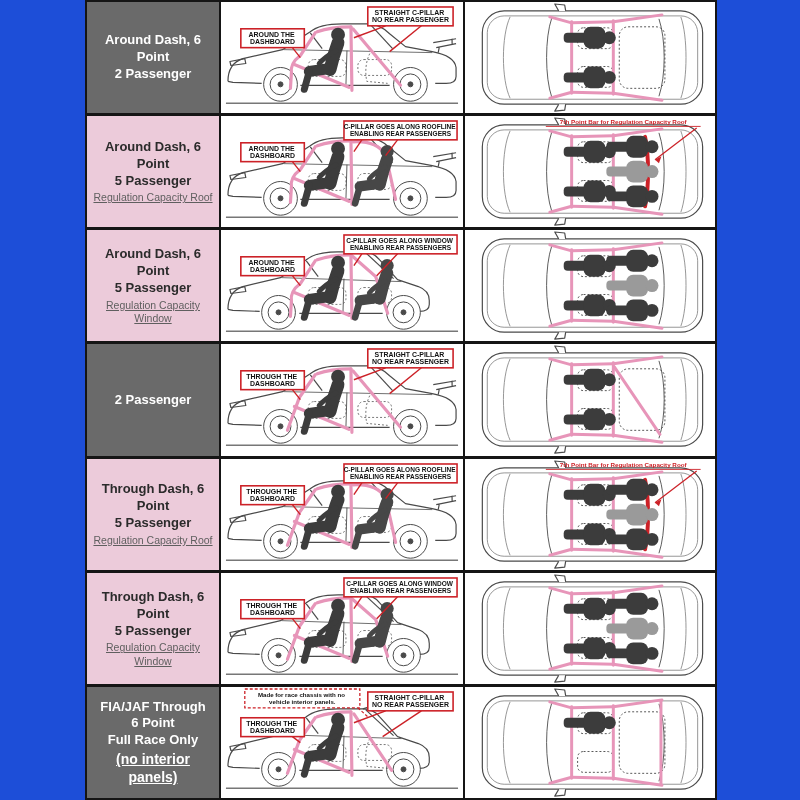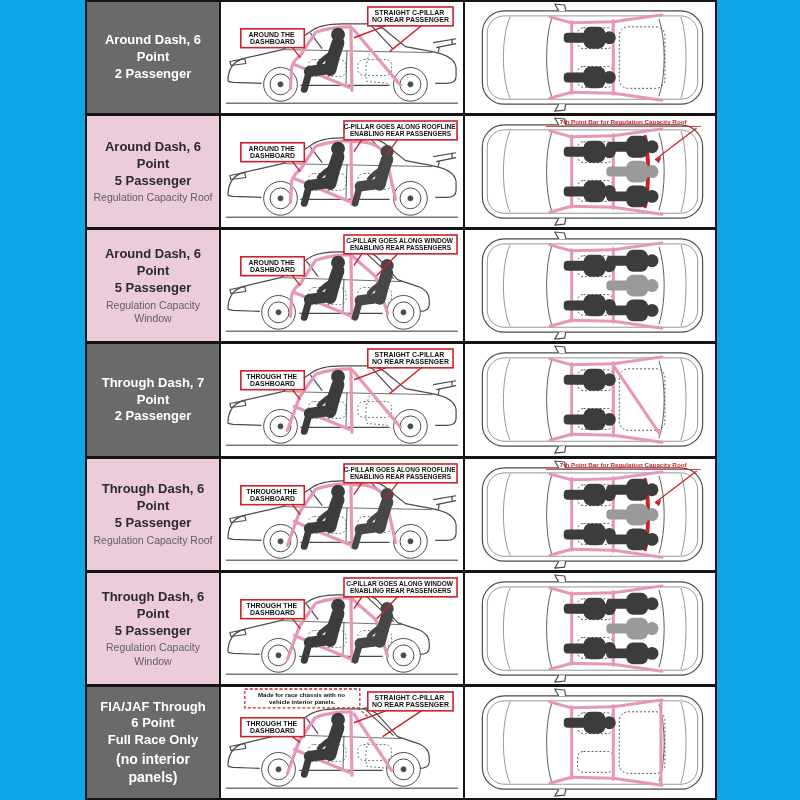--- a/index.html
+++ b/index.html
@@ -1,28 +1,28 @@
 <!DOCTYPE html>
 <html><head>
 <meta charset="utf-8">
 <style>
   html,body{margin:0;padding:0;background:#fff;}
   body{width:800px;height:800px;font-family:"Liberation Sans",sans-serif;}
-  .page{position:relative;width:800px;height:800px;background:#0ea5e9;overflow:hidden;}
+  .page{position:relative;width:800px;height:800px;background:#1d4ed8;overflow:hidden;}
   .table{position:absolute;left:85px;top:0;width:632px;height:800px;box-sizing:border-box;
          border:2.5px solid #151515;display:flex;flex-direction:column;background:#fff;}
   .row{flex:1;display:flex;min-height:0;border-bottom:3px solid #151515;}
   .row:last-child{border-bottom:none;}
   .label-cell{width:134px;flex:0 0 134px;box-sizing:border-box;border-right:2.5px solid #151515;
               display:flex;flex-direction:column;justify-content:center;align-items:center;
               text-align:center;padding:4px 3px;}
   .theme-dark{background:#6a6a6a;color:#ffffff;}
   .theme-pink{background:#eccbda;color:#2b2b2b;}
   .title{font-weight:bold;font-size:13px;line-height:1.3;}
-  .subtitle{font-size:10.5px;line-height:1.25;margin-top:2px;}
+  .subtitle{font-size:10.5px;line-height:1.25;margin-top:2px;text-decoration:underline;}
   .theme-pink .subtitle{color:#5f5f5f;}
   .theme-dark .subtitle{color:#ffffff;font-weight:bold;font-size:14px;}
   .side-cell{width:244px;flex:0 0 244px;box-sizing:border-box;border-right:2.5px solid #151515;
              position:relative;background:#fff;}
   .top-cell{flex:1;position:relative;background:#fff;}
   .side-cell svg,.top-cell svg{position:absolute;inset:0;width:100%;height:100%;display:block;}
 </style>
 </head>
 <body>
 
@@ -381,21 +381,20 @@
             <g transform="translate(175,81)" fill="#3c3c3c">
     <rect x="-34" y="-5" width="24" height="10" rx="4"></rect>
     <rect x="-14" y="-11" width="22" height="22" rx="7"></rect>
     <circle cx="12" cy="0" r="6.5"></circle>
             </g>
           </svg>
         </div>
      </div>
       <div class="row">
        <div class="label-cell theme-dark">
-          <div class="title">Through Dash, 7 Point</div>
           <div class="title">2 Passenger</div>
         </div>
        <div class="side-cell">
           <svg viewBox="0 0 244 112" preserveAspectRatio="xMidYMid meet">
     <path d="M5,102 L239,102" stroke="#777" stroke-width="1.6"></path>
     <g stroke="#4a4a4a" stroke-width="1.2" fill="none" stroke-linejoin="round">
     <path d="M7,80 C7,70 10,61 22,57 L62,48 L90,30 C97,24 110,22 122,22 L148,22 C158,22 164,26 170,32 L186,45 L213,50 C229,53 236,58 237,66 L237,75 C237,80 233,82 227,82 L216,82"></path>
     <path d="M7,80 L12,81 L41,82"></path>
               <path d="M80,84 L170,84"></path>
     <path d="M90,31 L102,47"></path>

